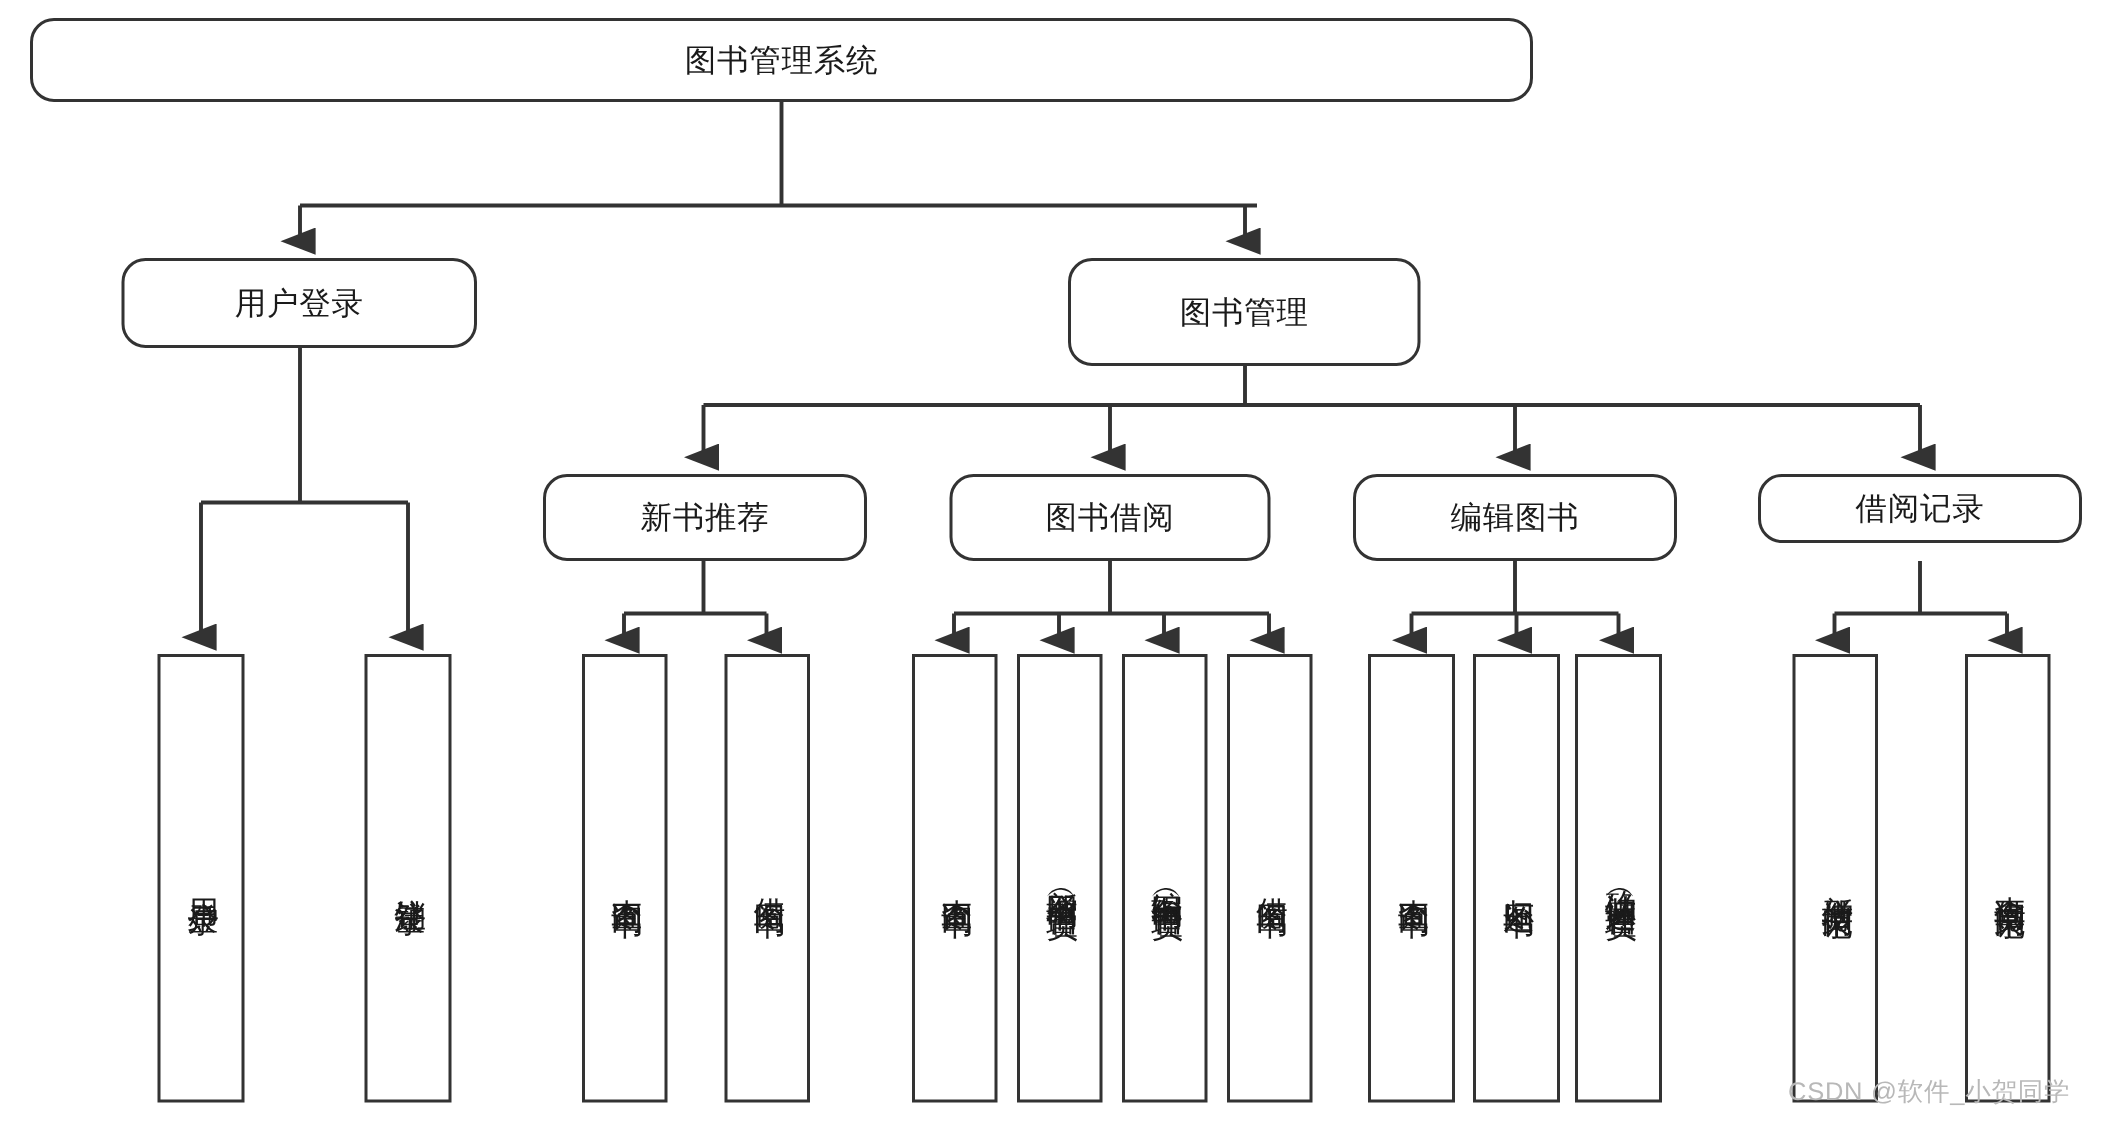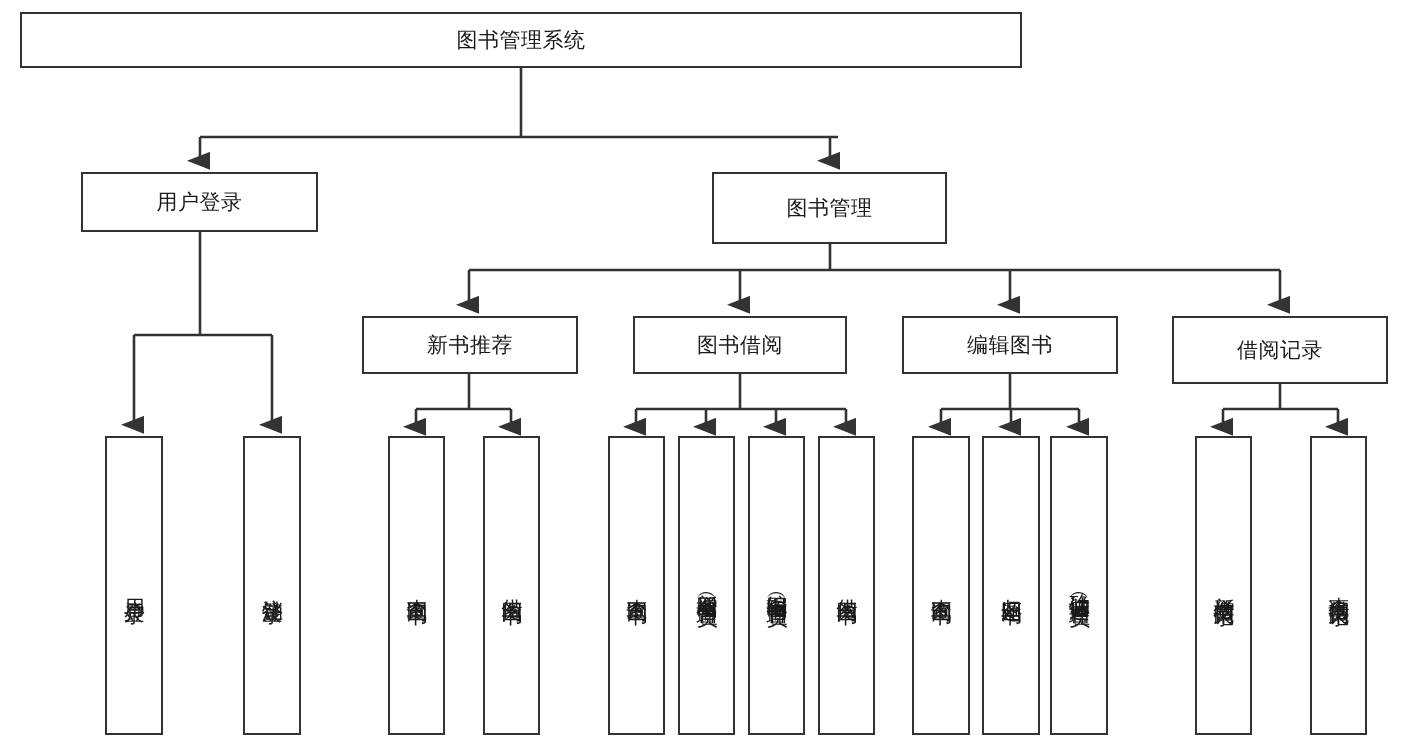--- a/index.html
+++ b/index.html
@@ -31,20 +31,21 @@
     border: 2px solid #333333;
     background: #ffffff;
     display: flex;
     align-items: center;
     justify-content: center;
     color: #1a1a1a;
   }
   .node.horiz {
     font-size: 21px;
     letter-spacing: 0.5px;
+    border-radius: 16px;
   }
   .node.vert {
     writing-mode: vertical-rl;
     text-orientation: upright;
     font-size: 21px;
     line-height: 1.28;
     letter-spacing: 2px;
     padding: 4px 0;
     white-space: nowrap;
   }
@@ -129,21 +130,21 @@
 
   <div class="node horiz" style="left: 633px; top: 316px; width: 214px; height: 58px;">
     <span>图书借阅</span>
   </div>
   <div class="node horiz" style="left: 362px; top: 316px; width: 216px; height: 58px;">
     <span>新书推荐</span>
   </div>
   <div class="node horiz" style="left: 902px; top: 316px; width: 216px; height: 58px;">
     <span>编辑图书</span>
   </div>
-  <div class="node horiz" style="left: 1172px; top: 316px; width: 216px; height: 68px;">
+  <div class="node horiz" style="left: 1172px; top: 316px; width: 216px; height: 46px;">
     <span>借阅记录</span>
   </div>
 
   <div class="node vert" style="left: 105px; top: 436px; width: 58px; height: 299px;">
     <span class="vtext">用户登录</span>
   </div>
   <div class="node vert" style="left: 243px; top: 436px; width: 58px; height: 299px;">
     <span class="vtext">注销登录</span>
   </div>
   <div class="node vert" style="left: 388px; top: 436px; width: 57px; height: 299px;">
@@ -173,13 +174,14 @@
   <div class="node vert" style="left: 1050px; top: 436px; width: 58px; height: 299px;">
     <span class="vtext">确认归还（管理员）</span>
   </div>
   <div class="node vert" style="left: 1195px; top: 436px; width: 57px; height: 299px;">
     <span class="vtext">新增借阅记录</span>
   </div>
   <div class="node vert" style="left: 1310px; top: 436px; width: 57px; height: 299px;">
     <span class="vtext">查询借阅记录</span>
   </div>
 
+  <div id="watermark" style="left: 1192px; top: 716px; color: rgb(184, 184, 184);">CSDN @软件_小贺同学</div>
 </div>
 
 </body></html>

